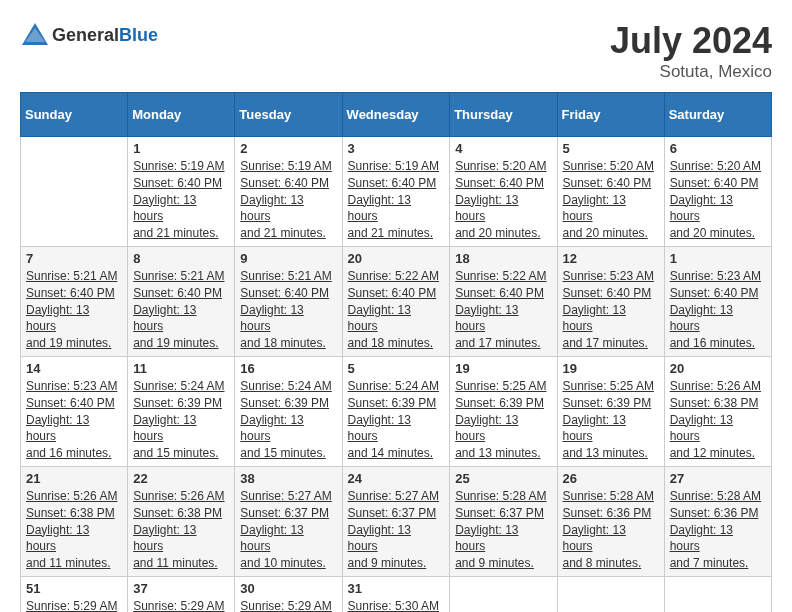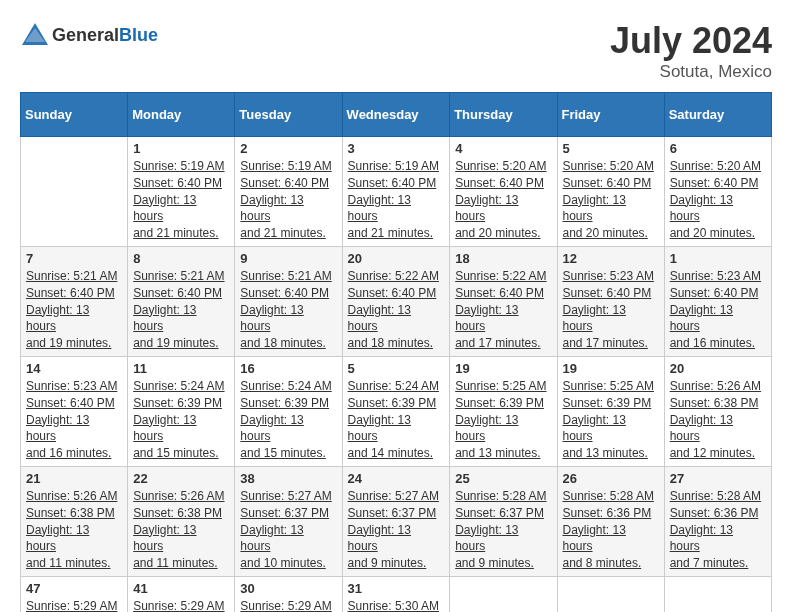--- a/index.html
+++ b/index.html
@@ -235,25 +235,25 @@
           <span class="day-number">26</span>
           <div class="day-info">Sunrise: 5:28 AM<br>Sunset: 6:36 PM<br>Daylight: 13 hours<br>and 8 minutes.</div>
         </td>
         <td>
           <span class="day-number">27</span>
           <div class="day-info">Sunrise: 5:28 AM<br>Sunset: 6:36 PM<br>Daylight: 13 hours<br>and 7 minutes.</div>
         </td>
       </tr>
       <tr>
         <td>
-          <span class="day-number">47</span>
+          <span class="day-number">51</span>
           <div class="day-info">Sunrise: 5:29 AM<br>Sunset: 6:35 PM<br>Daylight: 13 hours<br>and 6 minutes.</div>
         </td>
         <td>
-          <span class="day-number">41</span>
+          <span class="day-number">37</span>
           <div class="day-info">Sunrise: 5:29 AM<br>Sunset: 6:35 PM<br>Daylight: 13 hours<br>and 5 minutes.</div>
         </td>
         <td>
           <span class="day-number">30</span>
           <div class="day-info">Sunrise: 5:29 AM<br>Sunset: 6:35 PM<br>Daylight: 13 hours<br>and 5 minutes.</div>
         </td>
         <td>
           <span class="day-number">31</span>
           <div class="day-info">Sunrise: 5:30 AM<br>Sunset: 6:34 PM<br>Daylight: 13 hours<br>and 4 minutes.</div>
         </td>

